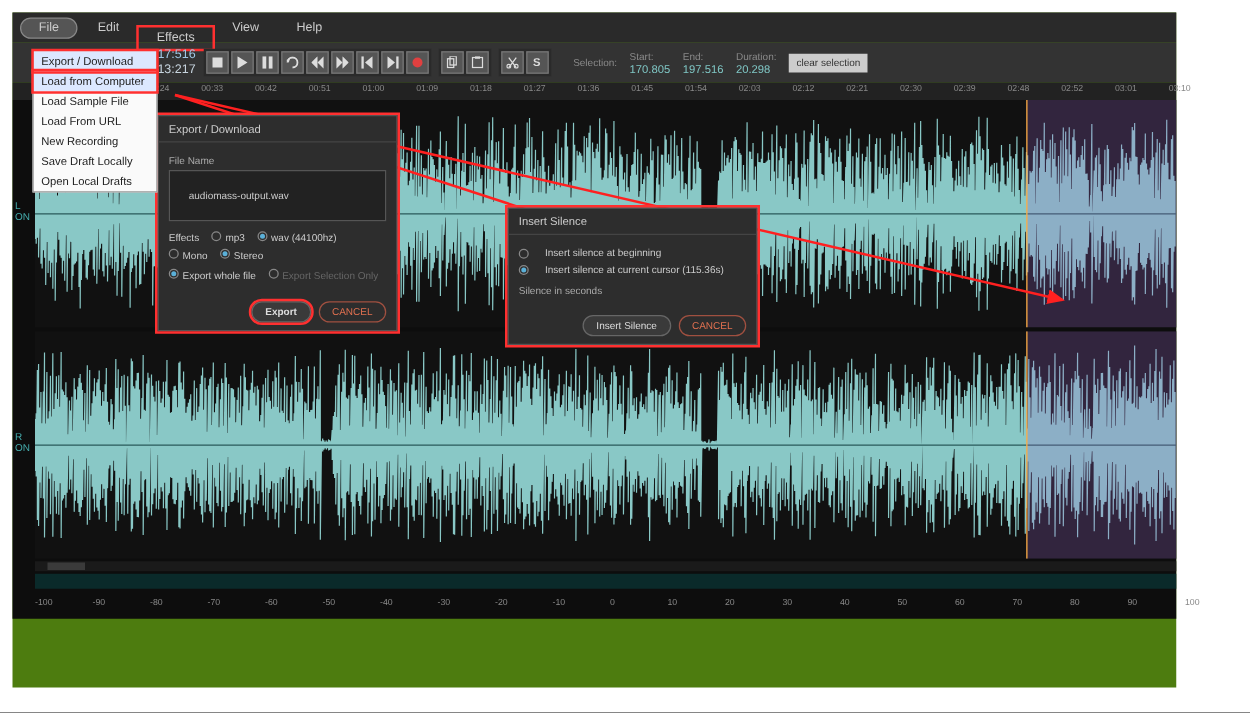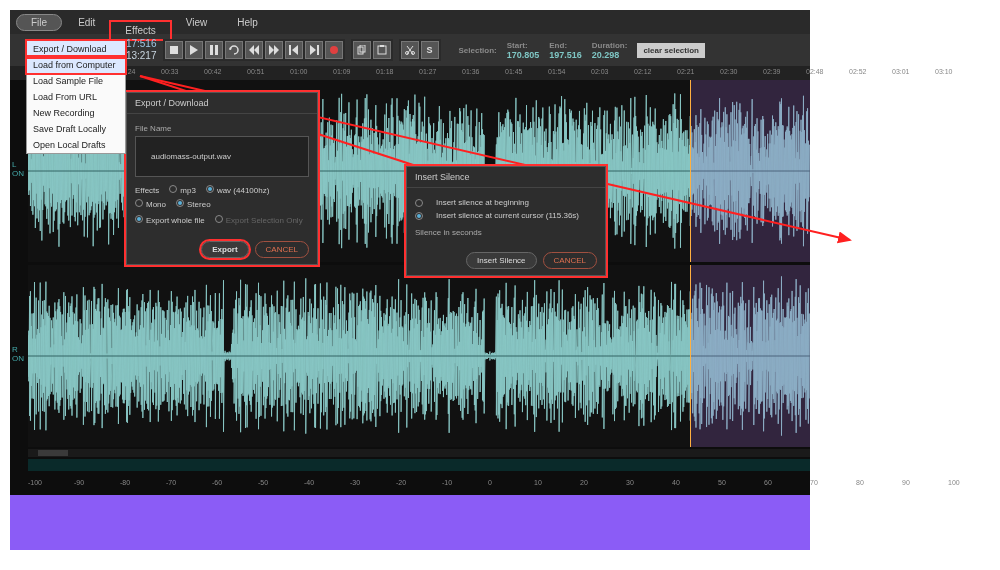--- a/index.html
+++ b/index.html
@@ -1,35 +1,35 @@
 <!DOCTYPE html>
 <html><head>
 <meta charset="utf-8">
 <style>
   * { margin: 0; padding: 0; box-sizing: border-box; font-family: Arial, sans-serif; }
   body { background: #fff; width: 1000px; height: 570px; overflow: hidden; padding: 10px; }
-  .app { background: #8b5cf6; width: 800px; height: 540px; position: relative; }
+  .app { background: #4d7c0f; width: 931px; height: 540px; position: relative; }
 
   .menubar { height: 24px; background: #2a2a2a; display: flex; align-items: center; gap: 2px; padding-left: 6px; }
   .menubtn { color: #ccc; font-size: 10px; padding: 3px 14px; cursor: pointer; }
   .menubtn.file { background: #555; border-radius: 10px; padding: 2px 14px; border: 1px solid #888; }
   .menubtn.hl { outline: 2px solid #ff3030; margin-top: 17px; }
 
   .dropdown { position: absolute; left: 16px; top: 30px; background: #fafafa; border: 1px solid #999; font-size: 9px; color: #222; z-index: 20; width: 100px; }
   .dropdown .item { padding: 3px 6px; cursor: pointer; }
   .dropdown .item.hl { outline: 2px solid #ff3030; background: #dce8ff; }
 
   .toolbar { height: 32px; background: #333; display: flex; align-items: center; gap: 6px; padding: 0 6px; }
   .timecode { font-family: monospace; font-size: 10px; color: #9fc8e6; line-height: 1.2; padding-left: 96px; }
   .timecode .t2 { color: #c7d4de; }
   .tbtn { width: 18px; height: 18px; background: #555; border: 1px solid #777; display: flex; align-items: center; justify-content: center; cursor: pointer; }
   .tbtn svg { width: 10px; height: 10px; fill: #ddd; }
   .tbtn.rec svg { fill: #e04040; }
   .tgroup { display: flex; gap: 2px; background: #2a2a2a; padding: 2px; }
-  .selinfo { color: #8a8a8a; font-size: 8px; display: flex; gap: 10px; margin-left: 12px; align-items: center; font-weight: bold; }
+  .selinfo { color: #8a8a8a; font-size: 8px; display: flex; gap: 10px; margin-left: 12px; align-items: center; }
   .selinfo .v { color: #7fc6c4; font-size: 9px; }
   .clrbtn { background: #ccc; color: #333; font-size: 8px; padding: 3px 6px; cursor: pointer; }
 
   .ruler { height: 14px; background: #222; position: relative; font-size: 7px; color: #888; }
   .ruler span { position: absolute; top: 2px; }
 
   .wavearea { position: relative; height: 415px; background: #0d0d0d; }
   .lane { position: relative; height: 182px; }
   .lanelabel { position: absolute; left: 2px; top: 80px; font-size: 8px; color: #4aa; z-index: 5; }
   .wavecanvas { position: absolute; left: 18px; right: 0; top: 0; bottom: 0; background: #111; overflow: hidden; }

